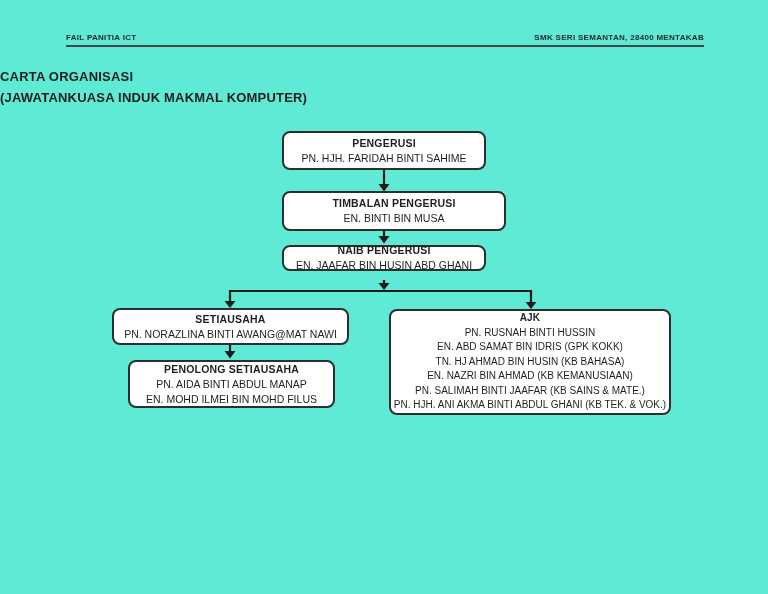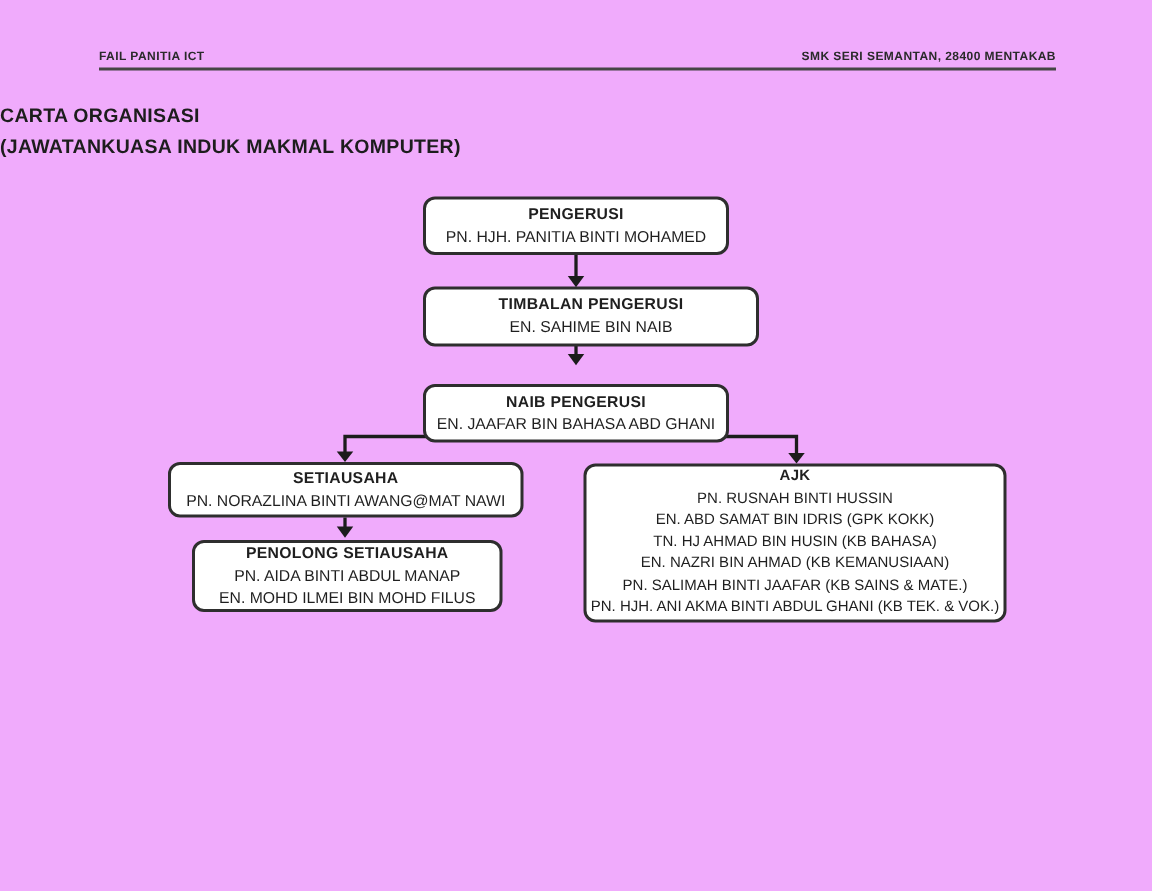--- a/index.html
+++ b/index.html
@@ -5,21 +5,21 @@
   html, body { margin: 0; padding: 0; }
   body {
     width: 768px; height: 594px;
     background: #ffffff;
     font-family: "Liberation Sans", sans-serif;
     color: #222222;
   }
   .page {
     position: relative;
     width: 768px; height: 594px;
-    background: #f0abfc;
+    background: #5eead4;
     overflow: hidden;
   }
   
   .hdr-left {
     position: absolute; left: 66px; top: 33px;
     font-size: 8px; font-weight: bold; letter-spacing: 0.3px;
     color: #2a2a2a;
   }
   .hdr-right {
     position: absolute; right: 64px; top: 33px;
@@ -49,21 +49,21 @@
     display: flex; flex-direction: column;
     justify-content: center; align-items: center;
     text-align: center;
     font-size: 10.5px; line-height: 15px;
     color: #1f1f1f;
   }
   .org-box .t { font-weight: bold; letter-spacing: 0.2px; }
   .org-box .m { white-space: pre-line; }
   .b1 { left: 282px; top: 131px; width: 204px; height: 39px; }
   .b2 { left: 282px; top: 191px; width: 224px; height: 40px; }
-  .b3 { left: 282px; top: 256px; width: 204px; height: 39px; }
+  .b3 { left: 282px; top: 245px; width: 204px; height: 26px; }
   .b4 { left: 112px; top: 308px; width: 237px; height: 37px; }
   .b5 { left: 128px; top: 360px; width: 207px; height: 48px; }
   .b6 { left: 389px; top: 309px; width: 282px; height: 106px;
         font-size: 10px; line-height: 14.5px; }
   
   .connectors {
     position: absolute; left: 0; top: 0;
     width: 768px; height: 594px;
     pointer-events: none;
   }
@@ -98,31 +98,31 @@
       <polygon stroke="none" points="224.5,301 235.5,301 230,308"></polygon>
       <polygon stroke="none" points="525.5,302 536.5,302 531,309"></polygon>
 
       <line x1="230" y1="345" x2="230" y2="352"></line>
       <polygon stroke="none" points="224.5,351 235.5,351 230,358.5"></polygon>
     </g>
   </svg>
 
   <div class="org-box b1">
     <div class="t">PENGERUSI</div>
-    <div class="m">PN. HJH. PANITIA BINTI MOHAMED</div>
+    <div class="m">PN. HJH. FARIDAH BINTI SAHIME</div>
   </div>
 
   <div class="org-box b2">
     <div class="t">TIMBALAN PENGERUSI</div>
-    <div class="m">EN. SAHIME BIN NAIB</div>
+    <div class="m">EN. BINTI BIN MUSA</div>
   </div>
 
   <div class="org-box b3">
     <div class="t">NAIB PENGERUSI</div>
-    <div class="m">EN. JAAFAR BIN BAHASA ABD GHANI</div>
+    <div class="m">EN. JAAFAR BIN HUSIN ABD GHANI</div>
   </div>
 
   <div class="org-box b4">
     <div class="t">SETIAUSAHA</div>
     <div class="m">PN. NORAZLINA BINTI AWANG@MAT NAWI</div>
   </div>
 
   <div class="org-box b5">
     <div class="t">PENOLONG SETIAUSAHA</div>
     <div class="m">PN. AIDA BINTI ABDUL MANAP

